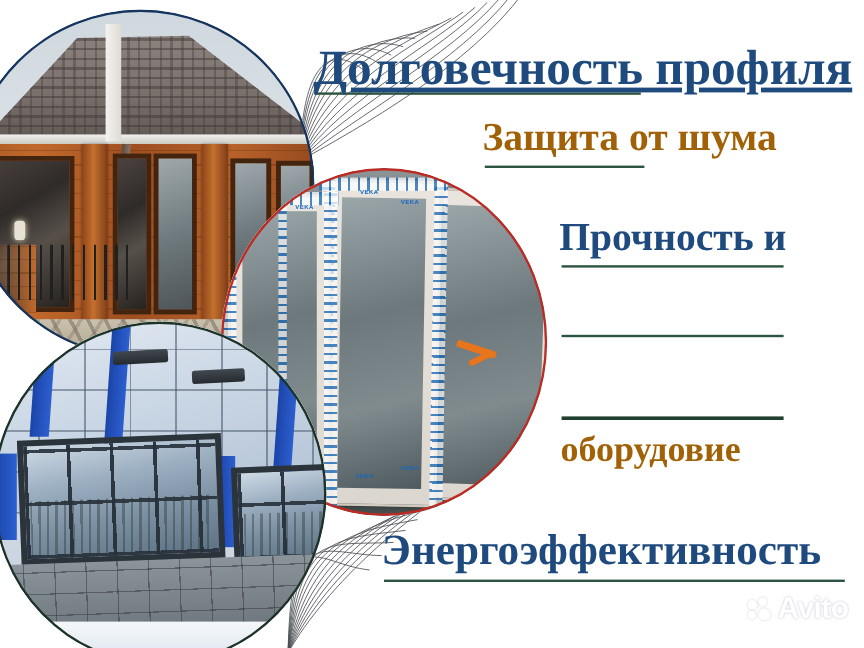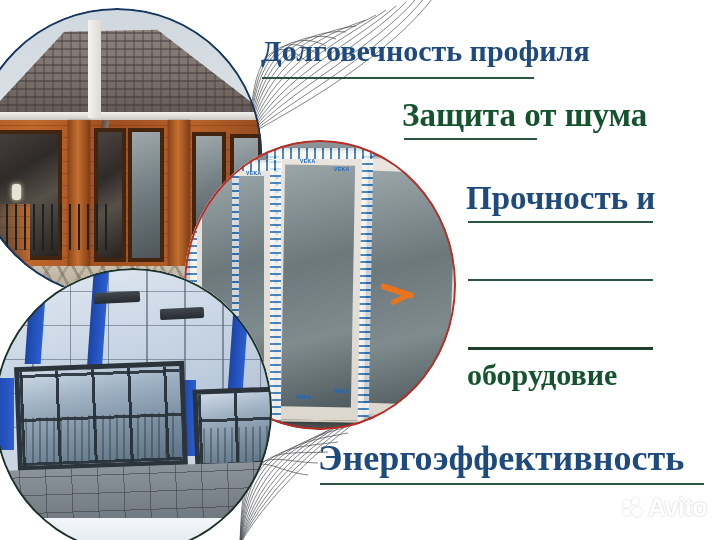--- a/index.html
+++ b/index.html
@@ -135,24 +135,24 @@
       linear-gradient(#8c949b,#6d757c);}
   .snow3{position:absolute;background:linear-gradient(#f4f7fa,#d9e2ea);}
 
   
   .txt{
     position:absolute;z-index:9;
     font-family:"Liberation Serif", serif;
     font-weight:bold;white-space:nowrap;line-height:1;
   }
   .txt.navy{color:#1f4a7d;}
-  .txt.red{color:#14532d;}
+  .txt.red{color:#a16207;}
   .rule{position:absolute;z-index:8;height:2px;background:#2c5440;}
 
-  #t1{left:261px;top:36px;font-size:30px;}
+  #t1{left:261px;top:36px;font-size:41px;text-decoration:underline;}
   #r1{left:262px;top:77px;width:272px;}
 
   #t2{left:402px;top:99px;font-size:33px;}
   #r2{left:404px;top:138px;width:133px;}
 
   #t3{left:466px;top:182px;font-size:33px;}
   #r3{left:468px;top:221px;width:185px;}
 
   #t4{left:466px;top:240px;font-size:33px;}
   #r4{left:468px;top:279px;width:185px;}

